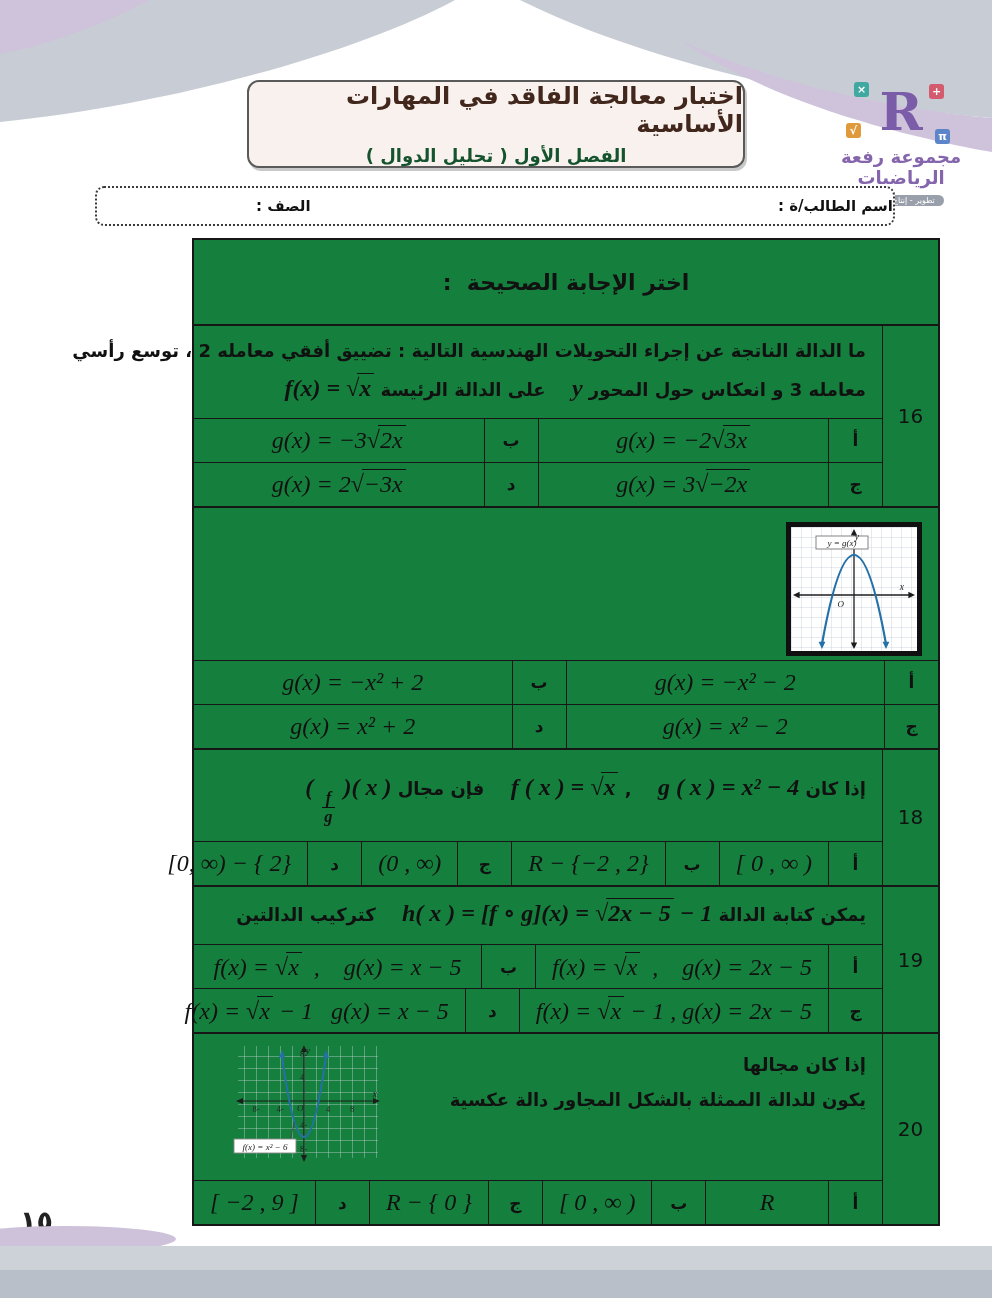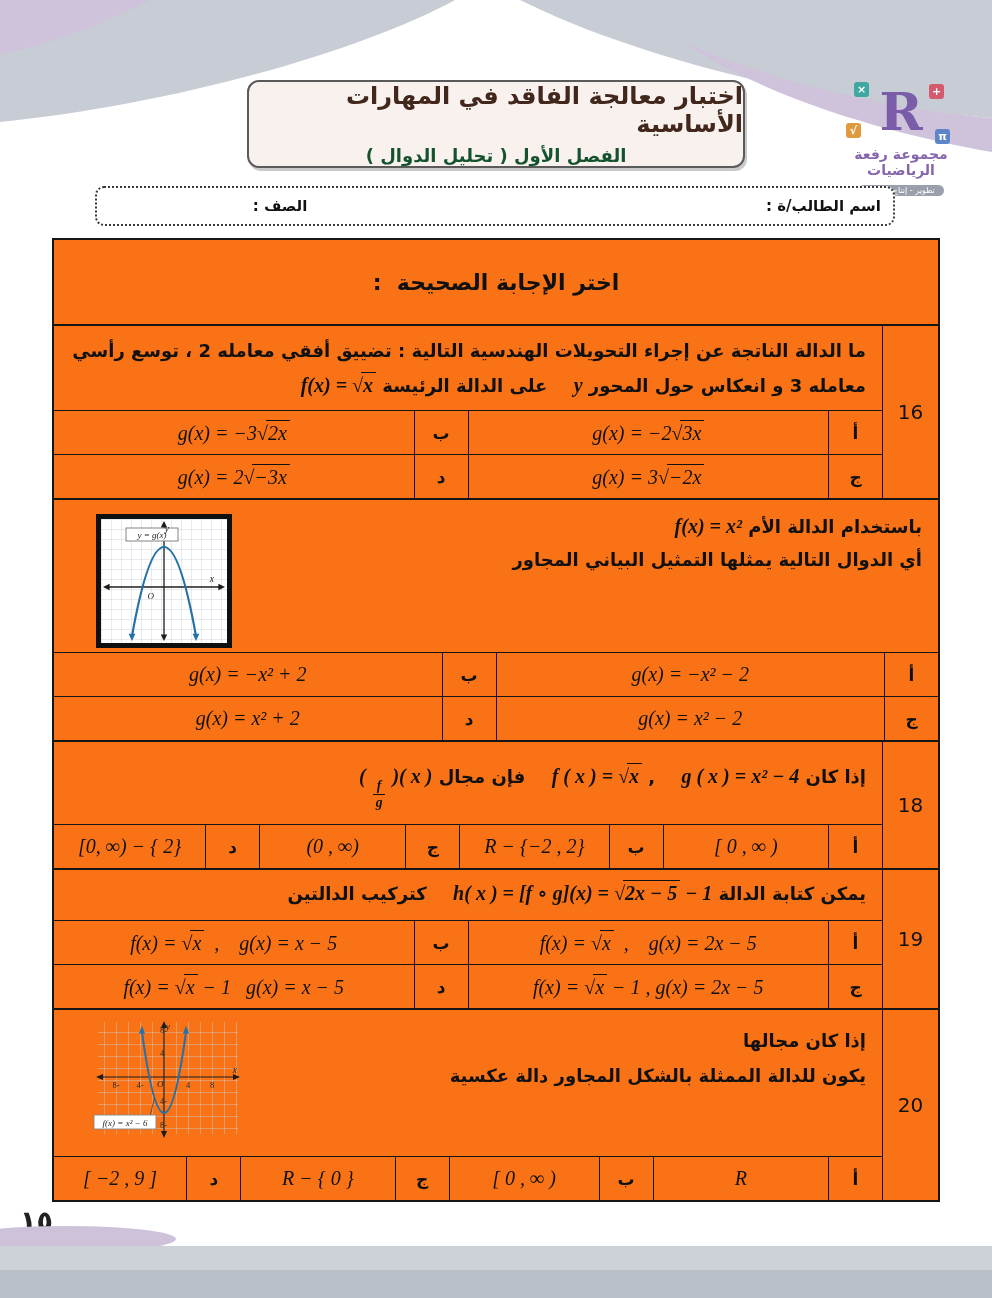--- a/index.html
+++ b/index.html
@@ -19,51 +19,51 @@
   .title-l2{font-size:18px;font-weight:bold;color:#14532d;}
 
   .logo{position:absolute;top:82px;right:20px;width:142px;text-align:center;}
   .logo-mark{position:relative;height:62px;}
   .logo-letter{font-size:52px;line-height:60px;font-weight:bold;color:#7b5ca9;font-family:"DejaVu Serif",serif;}
   .lsym{position:absolute;font-size:11px;font-weight:bold;border-radius:3px;color:#fff;width:15px;height:15px;line-height:15px;text-align:center;}
   .ls0{background:#d45a6d;top:2px;right:28px;}
   .ls1{background:#3fa8a0;top:0;left:24px;}
   .ls2{background:#e09a3e;bottom:6px;left:16px;}
   .ls3{background:#5b84c9;bottom:0;right:22px;}
-  .logo-brand{font-size:14px;font-weight:bold;color:#8566ad;margin-top:2px;}
+  .logo-brand{font-size:18px;font-weight:bold;color:#8566ad;margin-top:2px;}
   .logo-tag{display:inline-block;margin-top:3px;font-size:8px;color:#fff;background:#9aa0ab;border-radius:6px;padding:1px 9px;}
 
   .name-box{position:absolute;top:186px;right:97px;width:800px;height:40px;border:2px dotted #3a3a3a;
             border-radius:9px;display:flex;align-items:center;font-size:15px;font-weight:bold;background:#fff;}
-  .nb-name{flex:3;padding-right:12px;}
+  .nb-name{flex:3;}
   .nb-class{flex:1.1;}
 
-  .qtable{position:absolute;top:238px;right:52px;width:888px;border:2.5px solid #161616;background:#f97316;}
+  .qtable{position:absolute;top:238px;right:52px;width:748px;border:2.5px solid #161616;background:#15803d;}
   .thead{height:86px;display:flex;align-items:center;justify-content:center;font-size:22px;font-weight:bold;
          border-bottom:2px solid #161616;}
   .qblock{display:flex;border-bottom:2px solid #161616;}
   .qblock:last-child{border-bottom:none;}
   .qnum{flex:0 0 56px;display:flex;align-items:center;justify-content:center;font-size:20px;
         border-left:1.7px solid #161616;}
   .qbody{flex:1;display:flex;flex-direction:column;min-width:0;}
   .qtext{padding:9px 16px 7px;font-size:18px;font-weight:bold;line-height:1.8;text-align:right;}
   .qtext.q18p{padding-top:16px;padding-bottom:14px;}
   .qtext.q19p{padding-top:5px;padding-bottom:9px;}
   .tline{white-space:nowrap;}
   .tline > * + *{margin-inline-start:10px;}
 
   .optrow{display:flex;align-items:stretch;border-top:1.6px solid #161616;min-height:44px;}
   .olet{flex:0 0 54px;display:flex;align-items:center;justify-content:center;font-size:17px;font-weight:bold;
         border-left:1.4px solid #161616;}
-  .ocell{flex:1;display:flex;align-items:center;justify-content:center;padding:4px 24px;border-left:1.4px solid #161616;}
+  .ocell{flex:1;display:flex;align-items:center;justify-content:center;padding:4px 16px;border-left:1.4px solid #161616;}
   .ocell:last-child{border-left:none;}
   .fw1{flex:1.5;} .fw2{flex:1.2;} .fw3{flex:1.25;} .fw4{flex:1;}
 
   .math{direction:ltr;unicode-bidi:isolate;font-family:"Liberation Serif","DejaVu Serif",serif;
-        font-style:italic;font-size:20px;white-space:nowrap;text-align:right;}
+        font-style:italic;font-size:24px;white-space:nowrap;text-align:right;}
   .sq{white-space:nowrap;}
   .sqv{display:inline-block;border-top:1.5px solid currentColor;padding:0 3px 0 2px;margin-inline-start:-2px;line-height:1.2;}
   .frac{display:inline-flex;flex-direction:column;align-items:center;font-size:0.68em;line-height:1.15;
         vertical-align:-0.5em;margin:0 1px;}
   .fn{border-bottom:1.2px solid currentColor;padding:0 4px;}
   .fd{padding:0 4px;}
 
   .q17area{display:flex;align-items:flex-start;padding:8px 16px 4px;min-height:138px;}
   .q17text{flex:1;font-size:18px;font-weight:bold;line-height:1.8;text-align:right;}
   .g17wrap{flex:0 0 auto;border:5px solid #101010;background:#fff;margin-inline-end:26px;margin-top:6px;line-height:0;}
@@ -149,27 +149,20 @@
           <div class="ocell">
               <span class="math">g(x) = 2<span class="sq">√<span class="sqv">−3x</span></span></span>
             </div>
         </div>
       </div>
     </div>
 
     <div class="qblock">
       <div class="qbody">
         <div class="q17area">
-          <div class="q17text">
-            <div class="tline">
-              <span>باستخدام الدالة الأم</span>
-              <span class="math">f(x) = x²</span>
-            </div>
-            <div class="tline"><span>أي الدوال التالية يمثلها التمثيل البياني المجاور</span></div>
-          </div>
           <div class="g17wrap">
             <svg width="126" height="124">
               <defs>
                 <pattern id="gp1" width="10" height="10" patternUnits="userSpaceOnUse">
                   <path d="M 10 0 L 0 0 0 10" fill="none" stroke="#c3ccd4" stroke-width="0.8"></path>
                 </pattern>
               </defs>
               <rect x="0" y="0" width="126" height="124" fill="#ffffff"></rect>
               <rect x="0" y="0" width="126" height="124" fill="url(#gp1)"></rect>
               <line x1="63" y1="6" x2="63" y2="120" stroke="#1c1c1c" stroke-width="1.3"></line>

